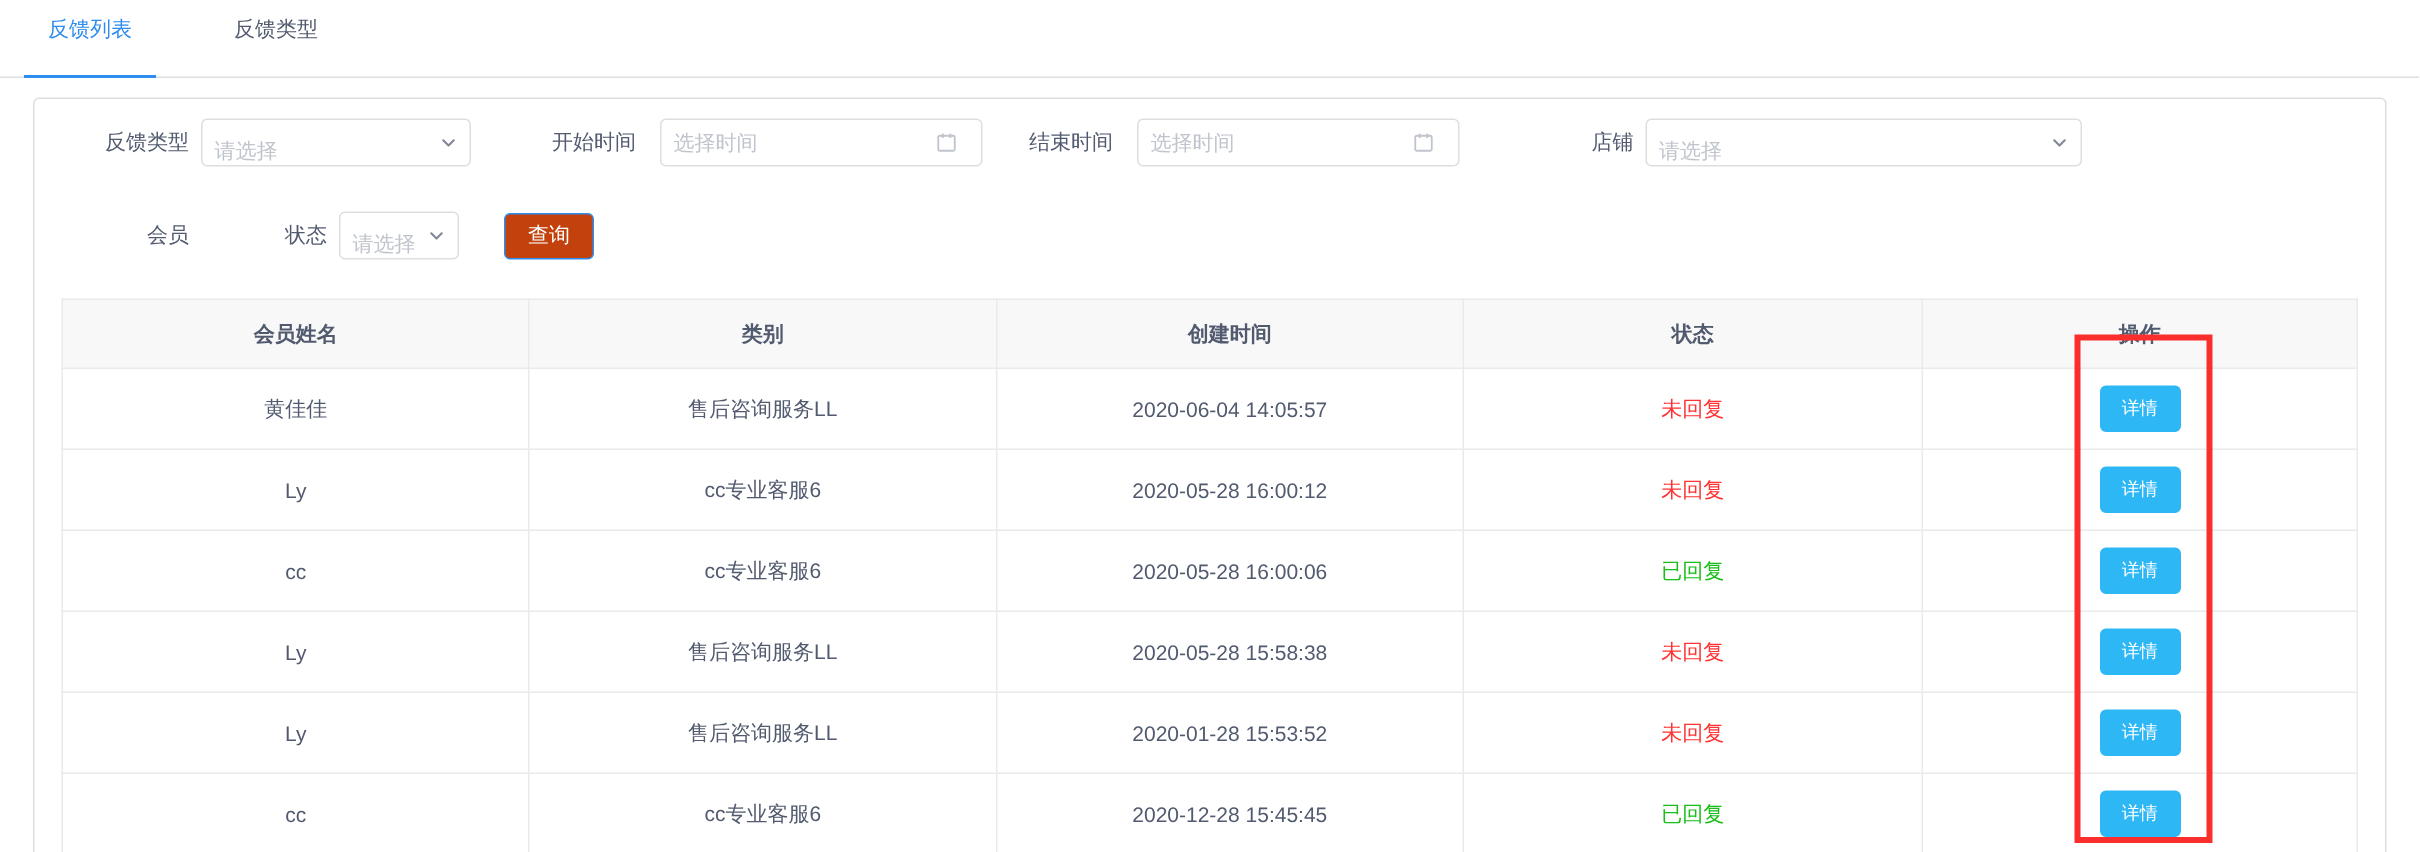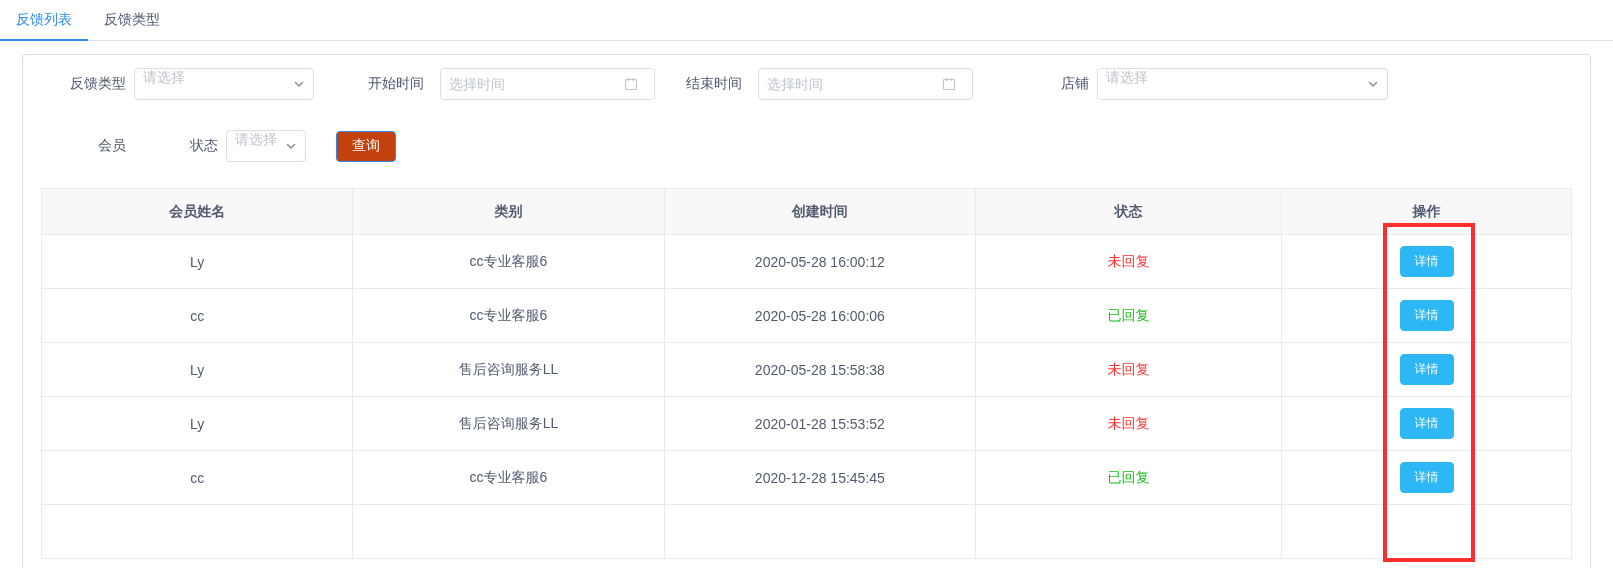--- a/index.html
+++ b/index.html
@@ -1,38 +1,38 @@
 <!DOCTYPE html>
 <html><head>
 <meta charset="utf-8">
 <style>
   * { box-sizing: border-box; margin: 0; padding: 0; }
   html, body { width: 1613px; height: 568px; overflow: hidden; background: #fff;
     font-family: "Liberation Sans", "DejaVu Sans", sans-serif; font-size: 14px; color: #515a6e; }
 
   
-  .tabbar { display: flex; align-items: stretch; height: 41px; 
-    border-bottom: 1px solid #dcdee2; background: #fff; }
+  .tabbar { display: flex; align-items: stretch; height: 52px; padding-left: 16px;
+    border-bottom: 1px solid #dcdee2; background: #fff; gap: 36px; }
   .tab { padding: 0 16px; line-height: 39px; font-size: 14px; color: #515a6e;
     cursor: pointer; border-bottom: 2px solid transparent; margin-bottom: -1px; }
   .tab.active { color: #2d8cf0; border-bottom-color: #2d8cf0; }
 
   
   .card { margin: 13px 22px 0 22px; border: 1px solid #dcdee2; border-radius: 4px;
     background: #fff; padding: 13px 18px 40px 18px; min-height: 600px; }
 
   
   .filter-row { display: flex; align-items: center; }
   .filter-row + .filter-row { margin-top: 30px; }
   .f-label { display: inline-block; text-align: right; color: #515a6e; flex: none; }
   .lbl-w85 { width: 85px; }
   .lbl-w60 { width: 60px; }
   .lbl-w30 { width: 30px; }
   .ctrl { position: relative; margin-left: 8px; height: 32px; border: 1px solid #dcdee2;
-    border-radius: 4px; background: #fff; display: flex; align-items: flex-start; flex: none; }
+    border-radius: 4px; background: #fff; display: flex; align-items: flex-end; flex: none; }
   .ctrl.select { cursor: pointer; }
   .placeholder { color: #c0c4cc; padding-left: 8px; white-space: nowrap; overflow: hidden; }
   .ctrl .caret, .ctrl .cal { position: absolute; right: 8px; top: 50%; transform: translateY(-50%); display: flex; }
   input.txt { margin-left: 8px; height: 32px; border: 1px solid #dcdee2; border-radius: 4px;
     padding: 0 26px 0 8px; font-size: 14px; color: #be185d; outline: none; width: 100%;
     font-family: "Liberation Sans", "DejaVu Sans", sans-serif; }
   input.txt::placeholder { color: #c0c4cc; }
   .date-wrap { position: relative; flex: none; }
   .date-wrap .cal { position: absolute; right: 9px; top: 50%; transform: translateY(-50%); display: flex; }
   .w180 { width: 180px; } .w215 { width: 215px; } .w291 { width: 291px; }
@@ -143,20 +143,27 @@
       <thead>
         <tr>
           <th>会员姓名</th>
           <th>类别</th>
           <th>创建时间</th>
           <th>状态</th>
           <th>操作</th>
         </tr>
       </thead>
       <tbody id="tbody">
+  <tr>
+    <td><span>黄佳佳</span></td>
+    <td><span>售后咨询服务LL</span></td>
+    <td><span>2020-06-04 14:05:57</span></td>
+    <td><span class="status-red" style="color: rgb(255, 51, 51);">未回复</span></td>
+    <td><button class="detail-btn" style="background: rgb(45, 183, 245); border-color: rgb(45, 183, 245);">详情</button></td>
+  </tr>
 
   <tr>
     <td><span>Ly</span></td>
     <td><span>cc专业客服6</span></td>
     <td><span>2020-05-28 16:00:12</span></td>
     <td><span class="status-red" style="color: rgb(255, 51, 51);">未回复</span></td>
     <td><button class="detail-btn" style="background: rgb(45, 183, 245); border-color: rgb(45, 183, 245);">详情</button></td>
   </tr>
 
   <tr>

